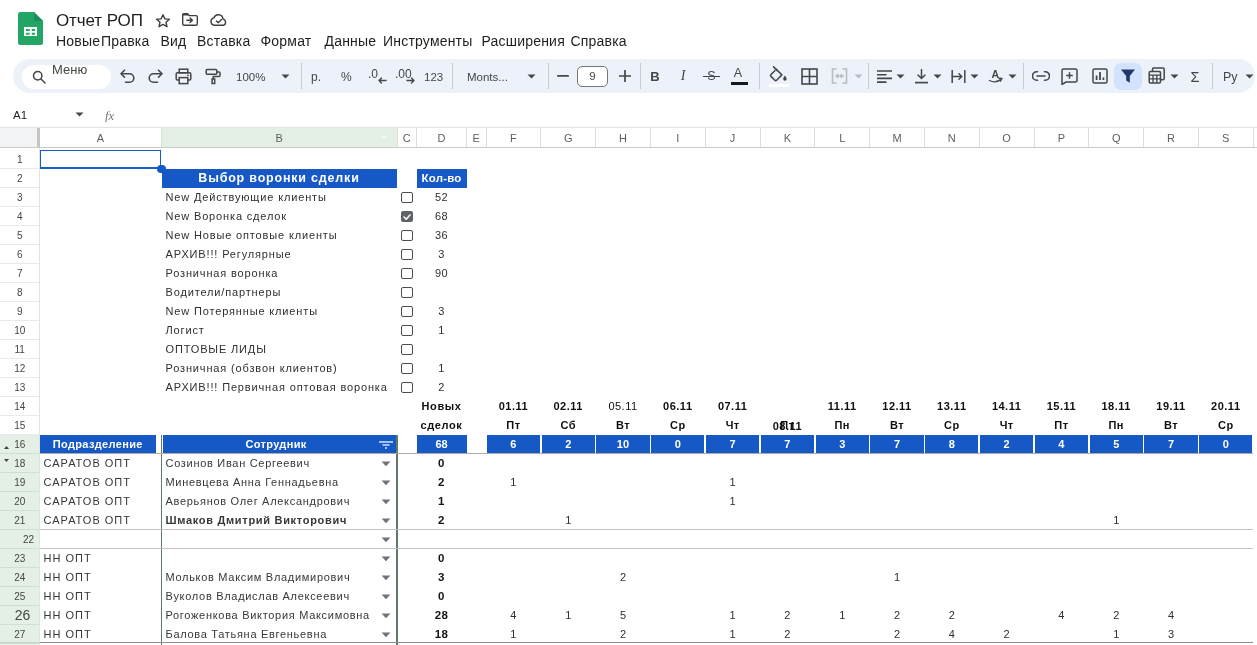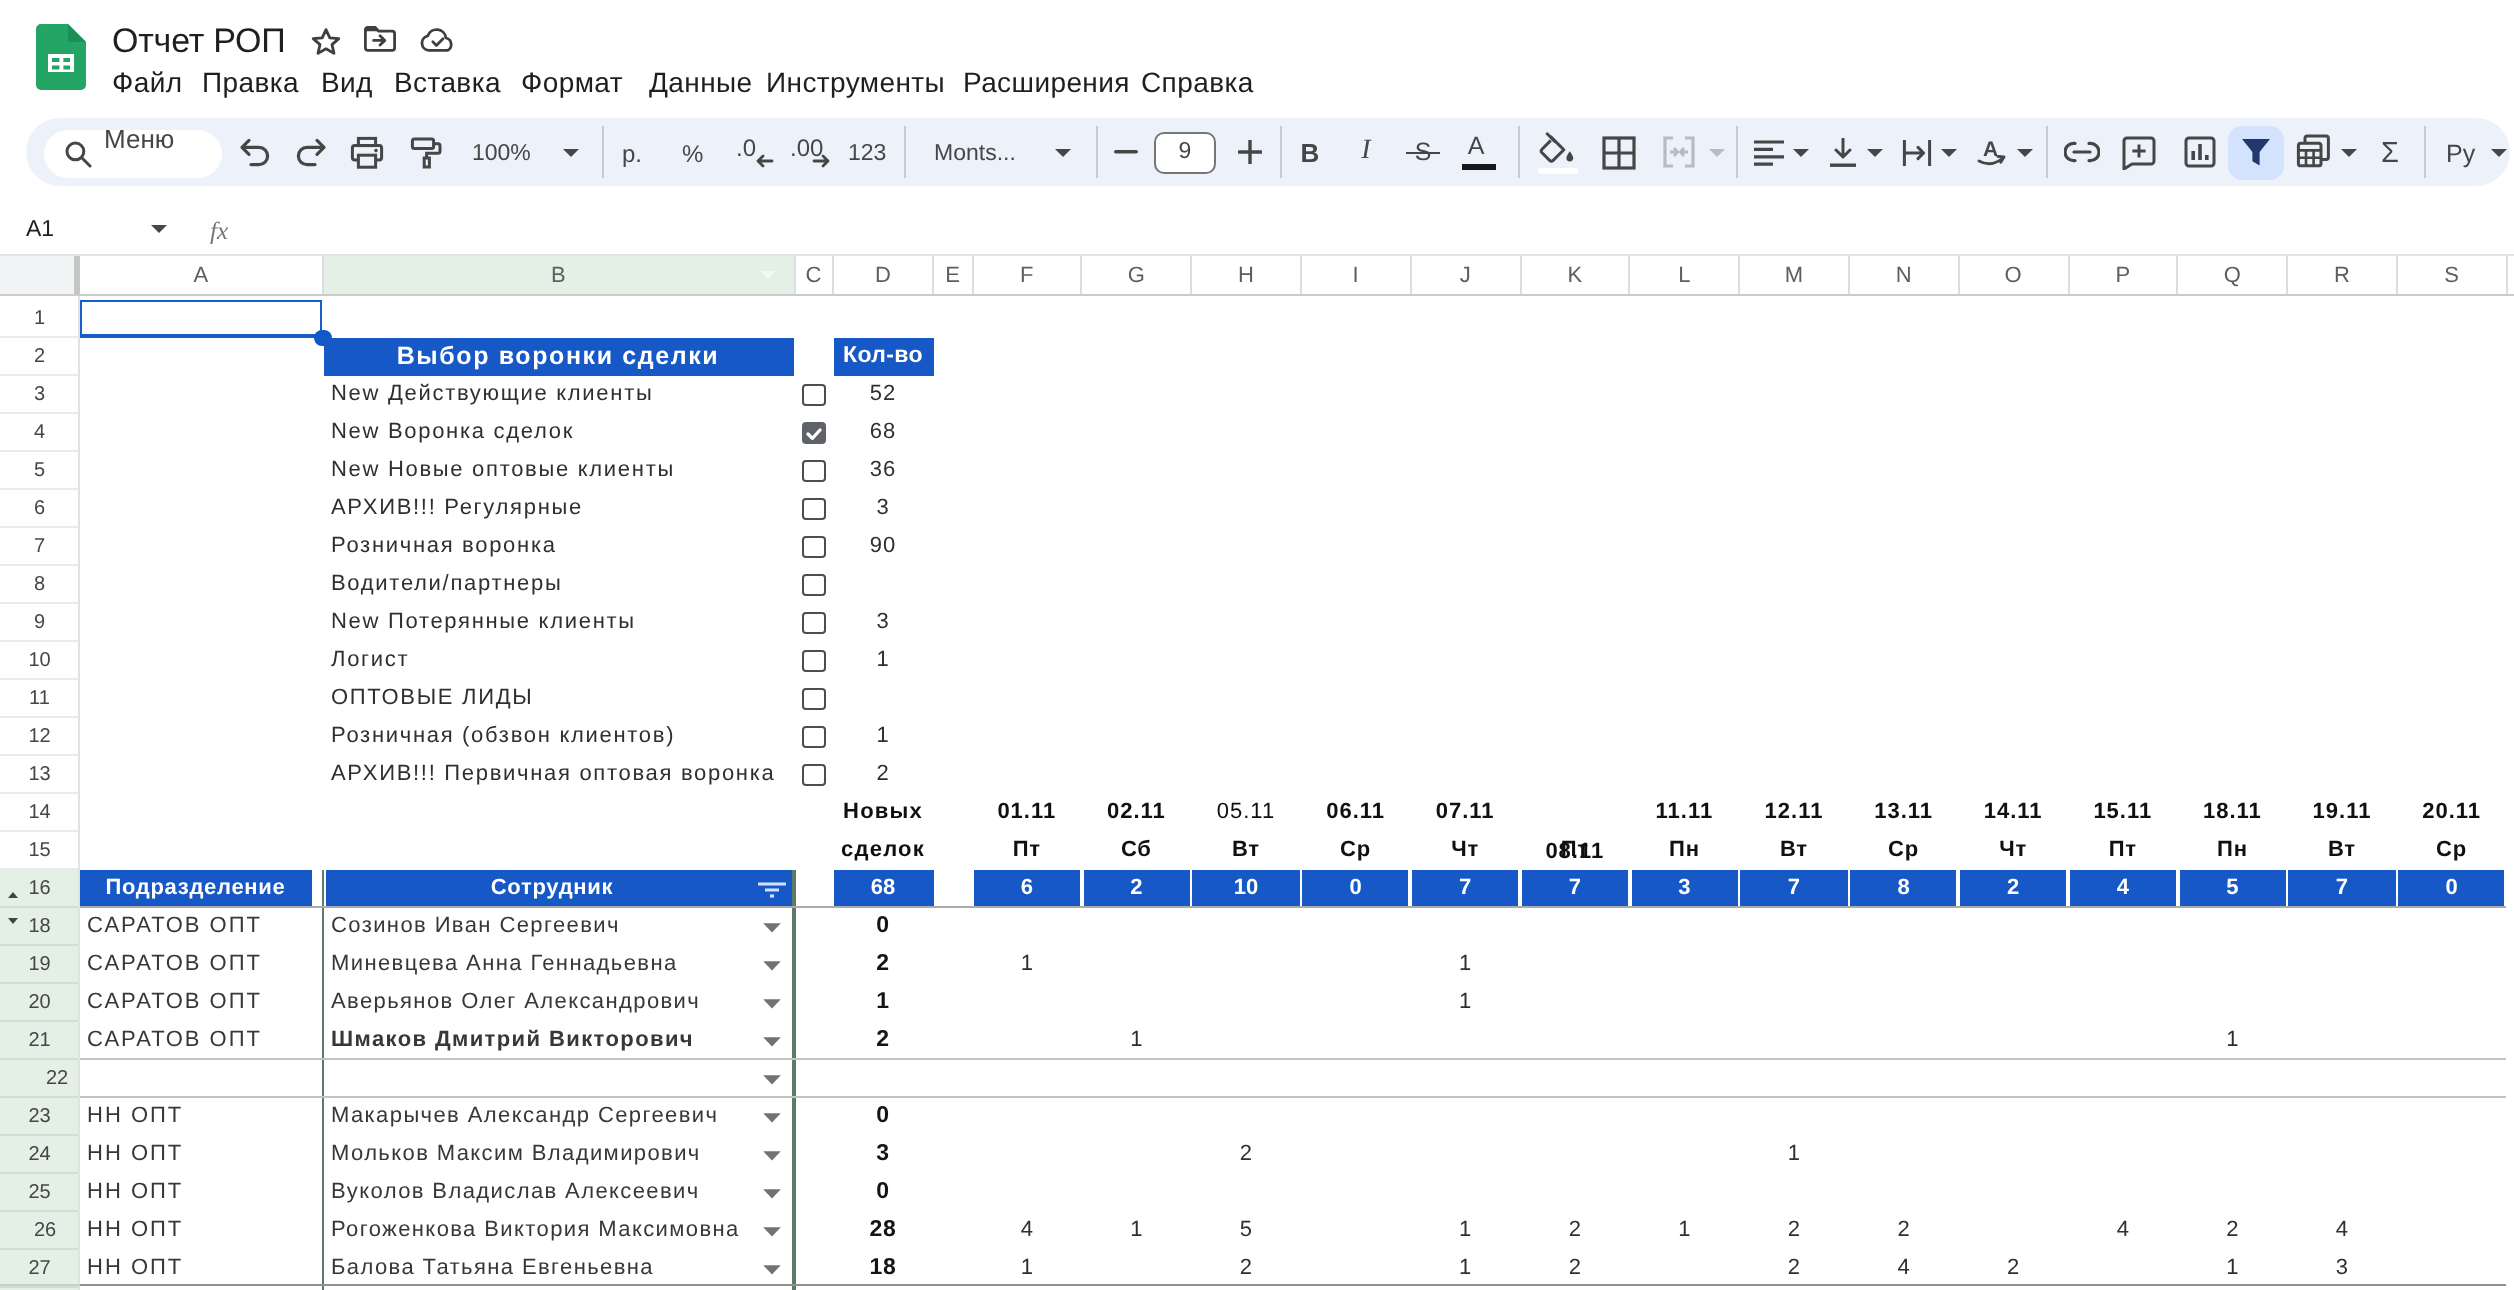--- a/index.html
+++ b/index.html
@@ -17,21 +17,21 @@
 </svg>
 <svg style="position:absolute;left:182px;top:13px" width="16" height="13" viewBox="0 0 16 13">
 <path d="M1.9 0.7 h3.7 l1.7 1.9 h6.8 a1.2 1.2 0 0 1 1.2 1.2 v7.2 a1.2 1.2 0 0 1 -1.2 1.2 h-12.2 A1.2 1.2 0 0 1 0.7 11 V1.9 A1.2 1.2 0 0 1 1.9 0.7 Z" fill="none" stroke="#3c4043" stroke-width="1.4"></path>
 <path d="M1.9 0.7 h3.7 l1.7 1.9 H0.7 V1.9 A1.2 1.2 0 0 1 1.9 0.7 Z" fill="#3c4043"></path>
 <path d="M4.8 7.2 h5.4 M8 4.9 l2.4 2.3 -2.4 2.3" fill="none" stroke="#3c4043" stroke-width="1.4" stroke-linecap="round" stroke-linejoin="round"></path>
 </svg>
 <svg style="position:absolute;left:210px;top:13.5px" width="18" height="12" viewBox="0 0 18 12">
 <path d="M4.4 11.2 a3.7 3.7 0 0 1 -.5 -7.3 A4.7 4.7 0 0 1 13 5.0 a3.3 3.3 0 0 1 .7 6.2 Z" fill="none" stroke="#3c4043" stroke-width="1.4" stroke-linejoin="round"></path>
 <path d="M6.4 6.9 l1.8 1.8 3.3 -3.3" fill="none" stroke="#3c4043" stroke-width="1.4" stroke-linecap="round" stroke-linejoin="round"></path>
 </svg>
-<div style="position:absolute;left:56.0px;top:33.0px;width:120.0px;height:15.0px;display:flex;align-items:center;font-size:14px;font-weight:400;color:#1f1f1f;white-space:nowrap;letter-spacing:.2px;">Файл</div>
+<div style="position:absolute;left:56.0px;top:33.0px;width:120.0px;height:15.0px;display:flex;align-items:center;font-size:14px;font-weight:400;color:#1f1f1f;white-space:nowrap;letter-spacing:.2px;">Новые</div>
 <div style="position:absolute;left:101.0px;top:33.0px;width:120.0px;height:15.0px;display:flex;align-items:center;font-size:14px;font-weight:400;color:#1f1f1f;white-space:nowrap;letter-spacing:.2px;">Правка</div>
 <div style="position:absolute;left:160.5px;top:33.0px;width:120.0px;height:15.0px;display:flex;align-items:center;font-size:14px;font-weight:400;color:#1f1f1f;white-space:nowrap;letter-spacing:.2px;">Вид</div>
 <div style="position:absolute;left:197.0px;top:33.0px;width:120.0px;height:15.0px;display:flex;align-items:center;font-size:14px;font-weight:400;color:#1f1f1f;white-space:nowrap;letter-spacing:.2px;">Вставка</div>
 <div style="position:absolute;left:260.5px;top:33.0px;width:120.0px;height:15.0px;display:flex;align-items:center;font-size:14px;font-weight:400;color:#1f1f1f;white-space:nowrap;letter-spacing:.2px;">Формат</div>
 <div style="position:absolute;left:324.5px;top:33.0px;width:120.0px;height:15.0px;display:flex;align-items:center;font-size:14px;font-weight:400;color:#1f1f1f;white-space:nowrap;letter-spacing:.2px;">Данные</div>
 <div style="position:absolute;left:383.0px;top:33.0px;width:120.0px;height:15.0px;display:flex;align-items:center;font-size:14px;font-weight:400;color:#1f1f1f;white-space:nowrap;letter-spacing:.2px;">Инструменты</div>
 <div style="position:absolute;left:481.5px;top:33.0px;width:120.0px;height:15.0px;display:flex;align-items:center;font-size:14px;font-weight:400;color:#1f1f1f;white-space:nowrap;letter-spacing:.2px;">Расширения</div>
 <div style="position:absolute;left:570.5px;top:33.0px;width:120.0px;height:15.0px;display:flex;align-items:center;font-size:14px;font-weight:400;color:#1f1f1f;white-space:nowrap;letter-spacing:.2px;">Справка</div>
 <div style="position:absolute;left:13.0px;top:59.0px;width:1242.0px;height:34.0px;background:#edf2fa;border-radius:17px;"></div>
 <div style="position:absolute;left:22.0px;top:64.5px;width:89.0px;height:24.0px;background:#fff;border-radius:12px;"></div>
@@ -272,21 +272,21 @@
 <div style="position:absolute;left:0.0px;top:510.5px;width:39.5px;height:19.0px;display:flex;align-items:center;justify-content:center;font-size:10px;color:#444746;">21</div>
 <div style="position:absolute;left:0.0px;top:548.0px;width:39.0px;height:1.0px;background:#cfdfd3;"></div>
 <div style="position:absolute;left:0.0px;top:529.5px;width:57px;height:19.0px;display:flex;align-items:center;justify-content:center;font-size:10px;color:#444746;">22</div>
 <div style="position:absolute;left:0.0px;top:567.0px;width:39.0px;height:1.0px;background:#cfdfd3;"></div>
 <div style="position:absolute;left:0.0px;top:548.5px;width:39.5px;height:19.0px;display:flex;align-items:center;justify-content:center;font-size:10px;color:#444746;">23</div>
 <div style="position:absolute;left:0.0px;top:586.0px;width:39.0px;height:1.0px;background:#cfdfd3;"></div>
 <div style="position:absolute;left:0.0px;top:567.5px;width:39.5px;height:19.0px;display:flex;align-items:center;justify-content:center;font-size:10px;color:#444746;">24</div>
 <div style="position:absolute;left:0.0px;top:605.0px;width:39.0px;height:1.0px;background:#cfdfd3;"></div>
 <div style="position:absolute;left:0.0px;top:586.5px;width:39.5px;height:19.0px;display:flex;align-items:center;justify-content:center;font-size:10px;color:#444746;">25</div>
 <div style="position:absolute;left:0.0px;top:624.0px;width:39.0px;height:1.0px;background:#cfdfd3;"></div>
-<div style="position:absolute;left:0.0px;top:605.5px;width:45px;height:19.0px;display:flex;align-items:center;justify-content:center;font-size:10px;color:#444746;">26</div>
+<div style="position:absolute;left:0.0px;top:605.5px;width:45px;height:19.0px;display:flex;align-items:center;justify-content:center;font-size:14px;color:#444746;">26</div>
 <div style="position:absolute;left:0.0px;top:643.0px;width:39.0px;height:1.0px;background:#cfdfd3;"></div>
 <div style="position:absolute;left:0.0px;top:624.5px;width:39.5px;height:19.0px;display:flex;align-items:center;justify-content:center;font-size:10px;color:#444746;">27</div>
 <svg style="position:absolute;left:3.5px;top:446.0px" width="5" height="3" viewBox="0 0 5 3">
       <path d="M2.5 0 L5 3 H0 Z" fill="#40463f"></path>
     </svg>
 <svg style="position:absolute;left:3.5px;top:458.5px" width="5" height="3" viewBox="0 0 5 3">
       <path d="M0 0 H5 L2.5 3 Z" fill="#40463f"></path>
     </svg>
 <div style="position:absolute;left:39.5px;top:149.5px;width:121.8px;height:19.0px;border-style:solid;border-color:#1360cb;border-width:1.5px 1.5px 2.5px 1.5px;"></div>
 <div style="position:absolute;left:157.3px;top:164.5px;width:8.5px;height:8.5px;background:#1258c8;border-radius:50%;"></div>
@@ -422,21 +422,20 @@
 <svg style="position:absolute;left:381px;top:517.5px" width="10" height="6" viewBox="0 0 10 6">
       <path d="M0.6 0.6 L5 5.2 L9.4 0.6 Z" fill="#6f7276"></path>
     </svg>
 <div style="position:absolute;left:416.5px;top:510.5px;width:50.0px;height:19.0px;display:flex;align-items:center;justify-content:center;font-size:11.5px;font-weight:700;color:#141414;letter-spacing:.4px;">2</div>
 <div style="position:absolute;left:540.8px;top:510.5px;width:54.8px;height:19.0px;display:flex;align-items:center;justify-content:center;font-size:11px;font-weight:400;color:#2f2f2f;">1</div>
 <div style="position:absolute;left:1088.8px;top:510.5px;width:54.8px;height:19.0px;display:flex;align-items:center;justify-content:center;font-size:11px;font-weight:400;color:#2f2f2f;">1</div>
 <svg style="position:absolute;left:381px;top:536.5px" width="10" height="6" viewBox="0 0 10 6">
       <path d="M0.6 0.6 L5 5.2 L9.4 0.6 Z" fill="#6f7276"></path>
     </svg>
 <div style="position:absolute;left:43.5px;top:548.5px;width:115.0px;height:19.0px;display:flex;align-items:center;font-size:11px;font-weight:400;color:#373737;white-space:nowrap;letter-spacing:1px;">НН ОПТ</div>
-<div style="position:absolute;left:165.5px;top:548.5px;width:225.0px;height:19.0px;display:flex;align-items:center;font-size:11px;font-weight:400;color:#373737;white-space:nowrap;letter-spacing:.7px;">Макарычев Александр Сергеевич</div>
 <svg style="position:absolute;left:381px;top:555.5px" width="10" height="6" viewBox="0 0 10 6">
       <path d="M0.6 0.6 L5 5.2 L9.4 0.6 Z" fill="#6f7276"></path>
     </svg>
 <div style="position:absolute;left:416.5px;top:548.5px;width:50.0px;height:19.0px;display:flex;align-items:center;justify-content:center;font-size:11.5px;font-weight:700;color:#141414;letter-spacing:.4px;">0</div>
 <div style="position:absolute;left:43.5px;top:567.5px;width:115.0px;height:19.0px;display:flex;align-items:center;font-size:11px;font-weight:400;color:#373737;white-space:nowrap;letter-spacing:1px;">НН ОПТ</div>
 <div style="position:absolute;left:165.5px;top:567.5px;width:225.0px;height:19.0px;display:flex;align-items:center;font-size:11px;font-weight:400;color:#373737;white-space:nowrap;letter-spacing:.7px;">Мольков Максим Владимирович</div>
 <svg style="position:absolute;left:381px;top:574.5px" width="10" height="6" viewBox="0 0 10 6">
       <path d="M0.6 0.6 L5 5.2 L9.4 0.6 Z" fill="#6f7276"></path>
     </svg>
 <div style="position:absolute;left:416.5px;top:567.5px;width:50.0px;height:19.0px;display:flex;align-items:center;justify-content:center;font-size:11.5px;font-weight:700;color:#141414;letter-spacing:.4px;">3</div>

